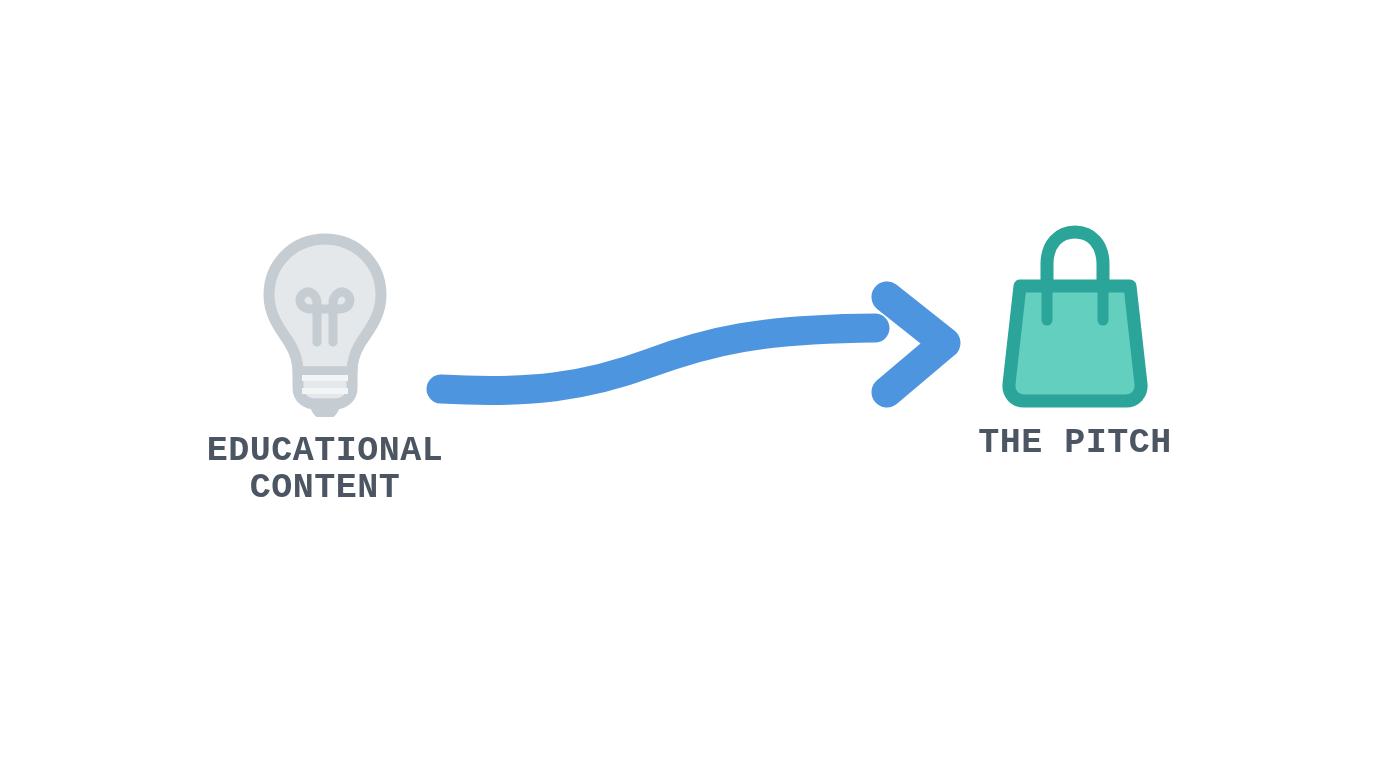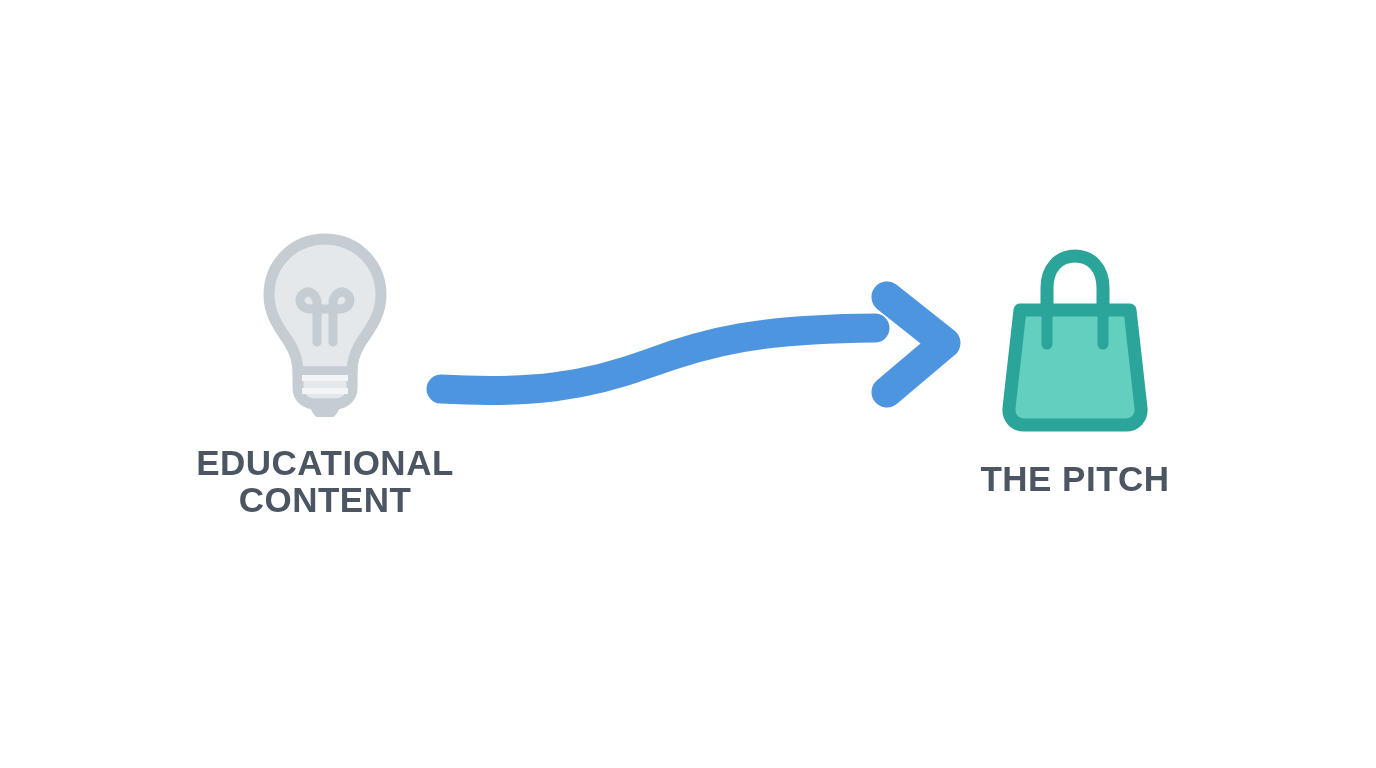--- a/index.html
+++ b/index.html
@@ -28,34 +28,34 @@
     flex-direction: column;
     align-items: center;
   }
   #node-educational {
     left: 180px;
     top: 232px;
     width: 290px;
   }
   #node-pitch {
     left: 930px;
-    top: 248px;
+    top: 224px;
     width: 290px;
   }
 
   .icon-wrap {
     display: block;
     line-height: 0;
   }
 
   .node-label {
-    margin-top: 28px;
+    margin-top: 16px;
     text-align: center;
     color: #4b5662;
-    font-family: Liberation Sans, sans-serif;
+    font-family: Liberation Mono, monospace;
     font-size: 35px;
     font-weight: bold;
     letter-spacing: 0.5px;
     line-height: 1.05;
     white-space: pre-line;
   }
 
   
   #arrow-connector {
     position: absolute;

